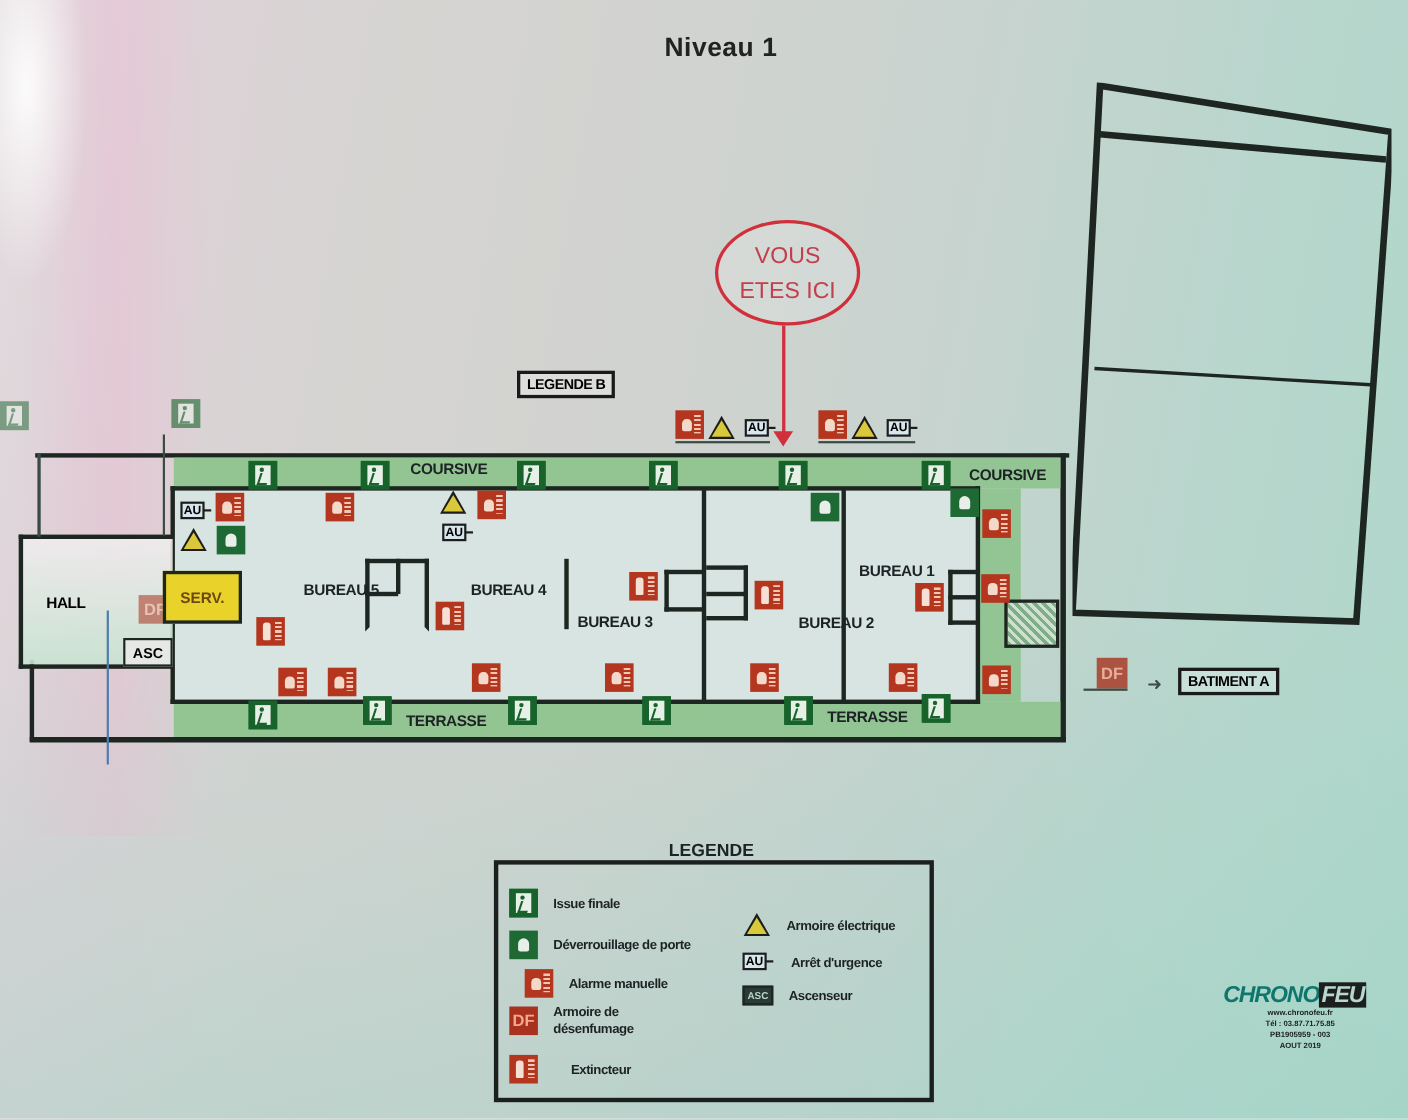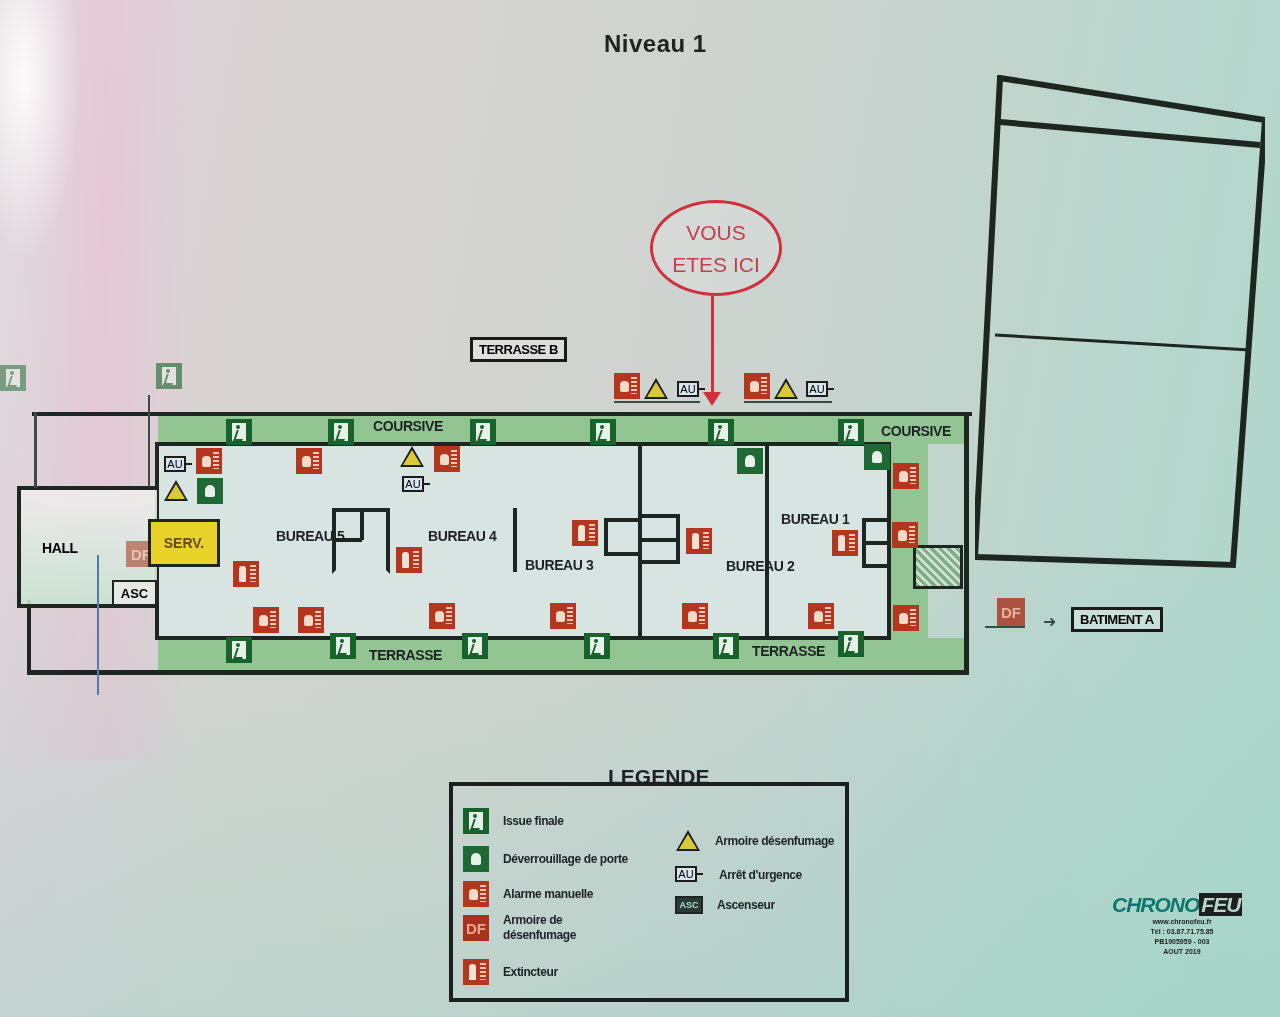--- a/index.html
+++ b/index.html
@@ -29,28 +29,28 @@
   .unlock .inner{width:10px;height:12px;background:#e8efe9;border-radius:5px 5px 2px 2px;}
   .alarm{background:#b4361f;}
   .alarm .inner{width:9px;height:11px;background:#f2d9c9;border-radius:4px 4px 2px 2px;margin-right:6px;}
   .alarm:after{content:"";position:absolute;right:3px;top:4px;width:6px;height:17px;background:repeating-linear-gradient(180deg,#f1c7b4 0 2px,#b4361f 2px 4px);}
   .ext{background:#b4361f;}
   .ext .inner{width:7px;height:16px;background:#f4e0d5;border-radius:3px 3px 1px 1px;margin-right:8px;}
   .ext:after{content:"";position:absolute;right:3px;top:4px;width:6px;height:17px;background:repeating-linear-gradient(180deg,#f1c7b4 0 2px,#b4361f 2px 4px);}
   .df{background:#a8321e;color:#f2a791;font-size:15px;font-weight:bold;}
   .warn{width:0;height:0;border-left:12px solid transparent;border-right:12px solid transparent;border-bottom:21px solid #1c1c1c;position:absolute;}
   .warn:after{content:"";position:absolute;left:-9px;top:4px;border-left:9px solid transparent;border-right:9px solid transparent;border-bottom:15px solid #d9c93a;}
-  .au{position:absolute;width:22px;height:16px;border:2px solid #1c1c1c;background:#d6e6ec;font-size:11px;font-weight:normal;display:flex;align-items:center;justify-content:center;box-sizing:border-box;}
+  .au{position:absolute;width:22px;height:16px;border:2px solid #1c1c1c;background:#d6e6ec;font-size:11px;font-weight:bold;display:flex;align-items:center;justify-content:center;box-sizing:border-box;}
   .au:after{content:"";position:absolute;right:-8px;top:5px;width:7px;height:2px;background:#1c1c1c;}
   .serv{position:absolute;background:#e9d22a;border:3px solid #1d2620;color:#6b4a12;font-weight:bold;font-size:14px;display:flex;align-items:center;justify-content:center;box-sizing:border-box;}
   .asc{position:absolute;background:#e6e8e6;border:2px solid #1d2620;font-weight:bold;font-size:13px;display:flex;align-items:center;justify-content:center;box-sizing:border-box;}
   .you{position:absolute;left:650px;top:200px;width:132px;height:96px;border:3px solid #d0303c;border-radius:50%;color:#c2404d;font-size:21px;text-align:center;line-height:32px;padding-top:14px;box-sizing:border-box;background:rgba(255,255,255,.15);}
   .you-line{position:absolute;left:711px;top:296px;width:3px;height:100px;background:#d0303c;}
   .you-arrow{position:absolute;left:703px;top:392px;width:0;height:0;border-left:9px solid transparent;border-right:9px solid transparent;border-top:14px solid #d0303c;}
-  .legend-title{position:absolute;left:608px;top:765px;font-weight:bold;font-size:21px;color:#1d2325;}
+  .legend-title{position:absolute;left:608px;top:765px;font-weight:bold;font-size:16px;color:#1d2325;}
   .legend{position:absolute;left:449px;top:782px;width:400px;height:220px;border:4px solid #1b1f1d;box-sizing:border-box;}
   .leg-item{position:absolute;display:flex;align-items:center;}
   .leg-item .t{font-weight:bold;font-size:12px;color:#1d2325;margin-left:14px;letter-spacing:-.4px;line-height:15px;}
   .chrono{position:absolute;left:1112px;top:893px;width:140px;}
   .chrono .logo{font-weight:900;font-size:21px;letter-spacing:-1px;color:#1b1f1d;font-style:italic;}
   .chrono .logo span{background:#1b1f1d;color:#b9d6cd;padding:0 2px;}
   .chrono .small{font-size:7px;font-weight:bold;color:#1b1f1d;text-align:center;line-height:10px;}
 </style>
 </head>
 <body>
@@ -111,21 +111,21 @@
 <div class="lbl" style="left:373px;top:418px;">COURSIVE</div>
 <div class="lbl" style="left:881px;top:423px;">COURSIVE</div>
 <div class="lbl" style="left:369px;top:647px;">TERRASSE</div>
 <div class="lbl" style="left:752px;top:643px;">TERRASSE</div>
 <div class="lbl" style="left:244px;top:528px;margin-left:32px;">BUREAU 5</div>
 <div class="lbl" style="left:428px;top:528px;">BUREAU 4</div>
 <div class="lbl" style="left:525px;top:557px;">BUREAU 3</div>
 <div class="lbl" style="left:726px;top:558px;">BUREAU 2</div>
 <div class="lbl" style="left:781px;top:511px;">BUREAU 1</div>
 
-<div class="box-lbl" style="left:470px;top:337px;">TERRASSE B</div>
+<div class="box-lbl" style="left:470px;top:337px;">LEGENDE B</div>
 <div class="box-lbl" style="left:1071px;top:607px;">BATIMENT A</div>
 <div class="abs df icon" style="left:997px;top:598px;width:28px;height:28px;opacity:.8;">DF</div>
 <div class="thin" style="left:985px;top:626px;width:40px;height:2px;"></div>
 <div class="abs" style="left:1043px;top:612px;font-size:16px;color:#3b4a45;">➜</div>
 
 <div class="icon exit" style="left:0px;top:365px;opacity:.5;">
     <div class="inner"></div>
   </div>
 <div class="icon exit" style="left:156px;top:363px;opacity:.6;">
     <div class="inner"></div>
@@ -262,41 +262,41 @@
         <div class="inner"></div>
       </div>
     <span class="t">Issue finale</span>
   </div>
   <div class="leg-item" style="left:10px;top:60px;">
     <div class="icon unlock" style="position:relative;">
         <div class="inner"></div>
       </div>
     <span class="t">Déverrouillage de porte</span>
   </div>
-  <div class="leg-item" style="left:10px;top:95px;">
+  <div class="leg-item" style="left:24px;top:95px;">
     <div class="icon alarm" style="position:relative;">
         <div class="inner"></div>
       </div>
     <span class="t">Alarme manuelle</span>
   </div>
   <div class="leg-item" style="left:10px;top:127px;">
     <div class="icon df" style="position:relative;">DF</div>
     <span class="t" style="width:110px;">Armoire de désenfumage</span>
   </div>
-  <div class="leg-item" style="left:10px;top:173px;">
+  <div class="leg-item" style="left:10px;top:173px;gap:16px;">
     <div class="icon ext" style="position:relative;">
         <div class="inner"></div>
       </div>
     <span class="t">Extincteur</span>
   </div>
   <div class="leg-item" style="left:222px;top:44px;">
     <div style="position:relative;width:26px;height:22px;">
         <div class="warn" style="left:1px;top:0;"></div>
       </div>
-    <span class="t">Armoire désenfumage</span>
+    <span class="t">Armoire électrique</span>
   </div>
   <div class="leg-item" style="left:222px;top:80px;">
     <div style="position:relative;width:30px;height:18px;">
         <div class="au" style="left:0;top:0;">AU</div>
       </div>
     <span class="t">Arrêt d'urgence</span>
   </div>
   <div class="leg-item" style="left:222px;top:110px;">
     <div class="asc" style="position:relative;width:28px;height:18px;font-size:9px;background:#2a3a36;color:#b9d6cd;">ASC</div>
     <span class="t">Ascenseur</span>

